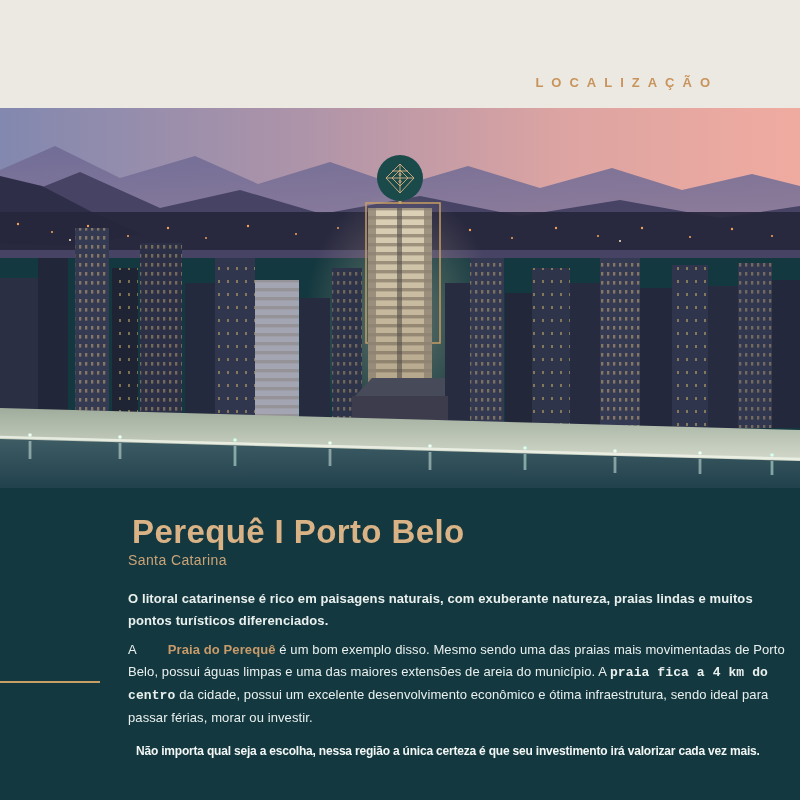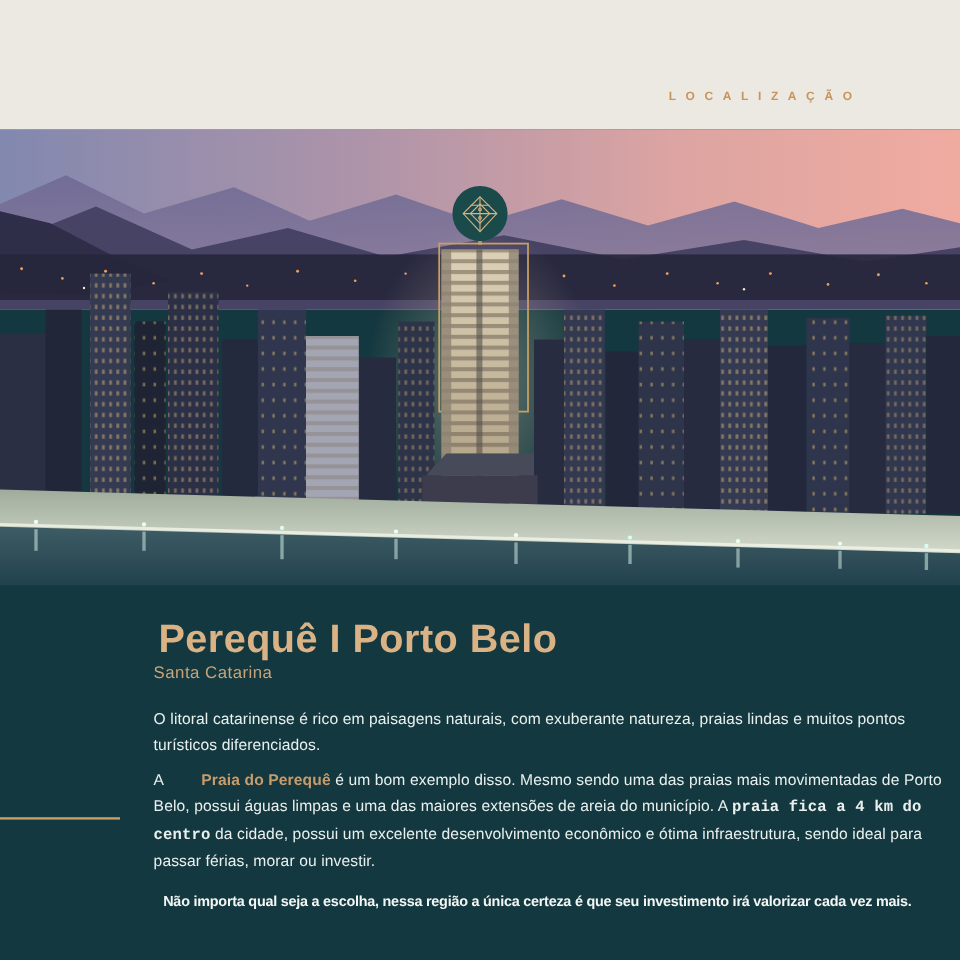--- a/index.html
+++ b/index.html
@@ -7,21 +7,21 @@
     width:800px;height:800px;overflow:hidden;
     font-family:"Liberation Sans", sans-serif;
     background:#14383F;
   }
   .page{position:relative;width:800px;height:800px;background:#14383F;}
 
   
   .topband{position:absolute;top:0;left:0;width:800px;height:108px;background:#ECE9E2;}
   .loc-label{
     position:absolute;top:75px;right:82px;
-    font-size:10px;font-weight:700;letter-spacing:8px;color:#C8945C;
+    font-size:13px;font-weight:700;letter-spacing:8px;color:#C8945C;
   }
 
   
   .hero{position:absolute;top:108px;left:0;width:800px;height:380px;}
   .hero svg{display:block;}
 
   
   .title{
     position:absolute;left:128px;top:509px;
     font-size:33px;font-weight:700;color:#D9B285;letter-spacing:.4px;
@@ -213,21 +213,21 @@
           <circle cx="400" cy="66.5" r="1.1"></circle>
           <circle cx="400" cy="73.5" r="1.1"></circle>
         </g>
       </g>
     </svg>
   </div>
 
   <h1 class="title" style="margin:4px;">Perequê I Porto Belo</h1>
   <div class="subtitle">Santa Catarina</div>
 
-  <p class="body-text p1" style="margin:0;">O litoral catarinense é rico em paisagens naturais, com exuberante natureza, praias lindas e muitos pontos turísticos diferenciados.</p>
+  <p class="body-text p1" style="margin:0;font-weight:bold;">O litoral catarinense é rico em paisagens naturais, com exuberante natureza, praias lindas e muitos pontos turísticos diferenciados.</p>
 
   <p class="body-text p2" style="margin:0;"><span>A </span><span class="hl">Praia do Perequê</span><span> é um bom exemplo disso. Mesmo sendo uma das praias mais movimentadas de Porto Belo, possui águas limpas e uma das maiores extensões de areia do município. A </span><span class="b">praia fica a 4 km do centro</span><span> da cidade, possui um excelente desenvolvimento econômico e ótima infraestrutura, sendo ideal para passar férias, morar ou investir.</span></p>
 
   <div class="accent-line"></div>
 
   <p class="body-text closing" style="margin:8px;">Não importa qual seja a escolha, nessa região a única certeza é que seu investimento irá valorizar cada vez mais.</p>
 
 </div>
 
 </body></html>

